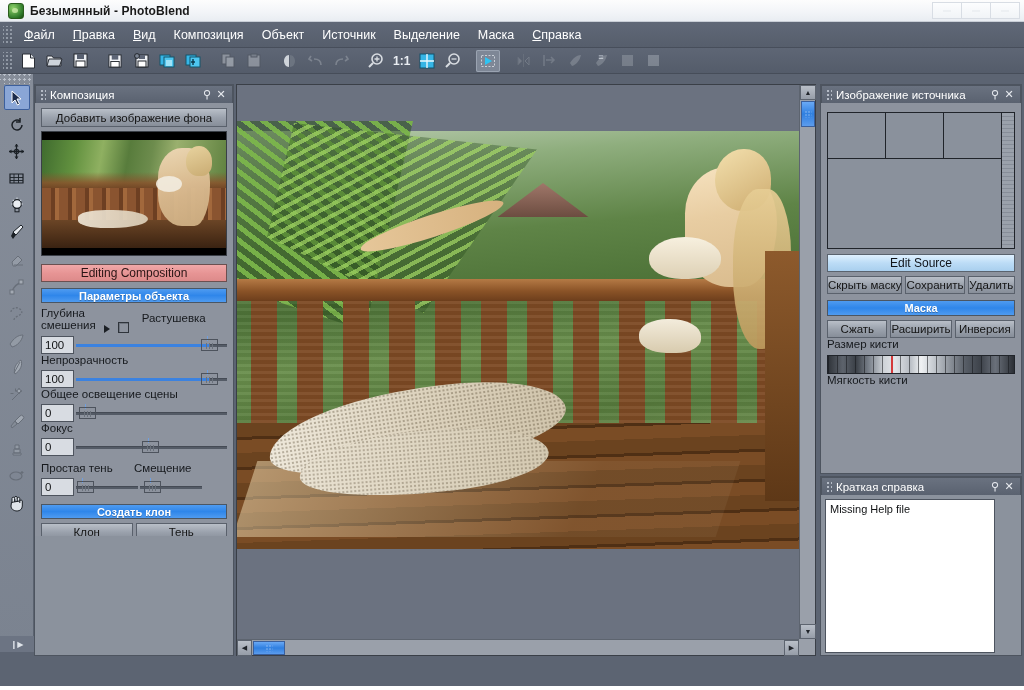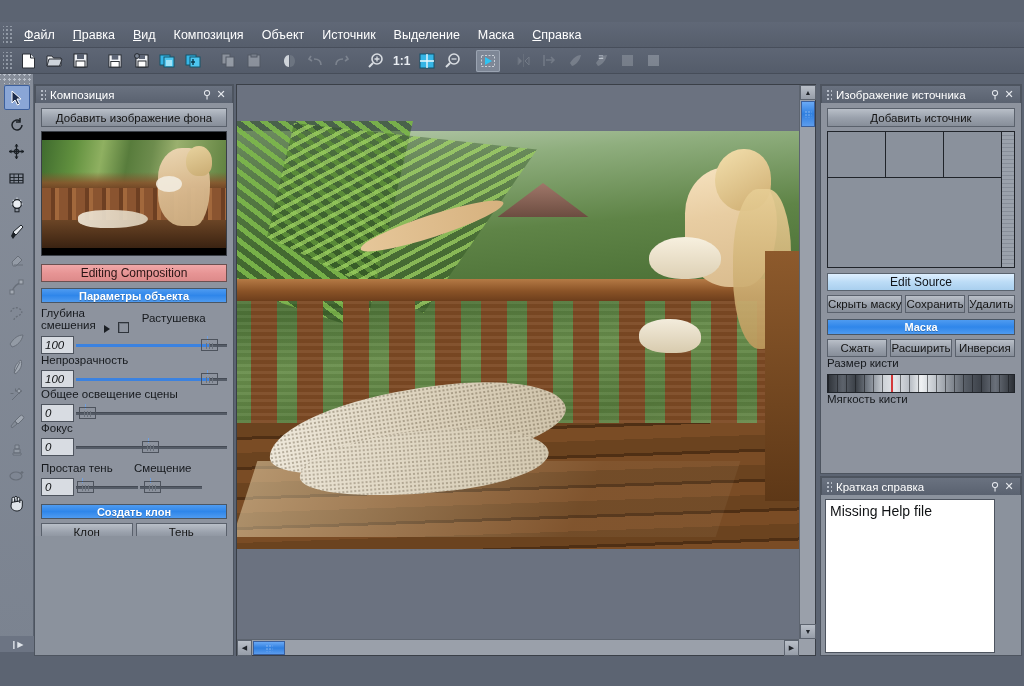--- a/index.html
+++ b/index.html
@@ -169,21 +169,21 @@
     background: linear-gradient(180deg,#f0a8a8 0%,#e79595 50%,#dd8a8a 100%);
     border:1px solid #6b5050; color:#2a1515; font-size:12px;
     margin-top:8px;
   }
   .thumb {
     height:125px; margin-top:4px; border:1px solid #3a3f47;
     position:relative; overflow:hidden; background:#000;
   }
   .thumb .band { position:absolute; left:0; width:100%; }
   .lbl { font-size:11.5px; color:#16191d; line-height:13px; }
-  .row { display:flex; align-items:center; gap:2px; margin-top:3px;font-style:italic; }
+  .row { display:flex; align-items:center; gap:2px; margin-top:3px; }
   .numbox {
     width:33px; height:18px; background:#d8dce2; border:1px solid #4e545e;
     font-size:11.5px; color:#101214; display:flex; align-items:center;
     padding-left:3px;
   }
   .slider { position:relative; flex:1; height:18px; }
   .slider .track {
     position:absolute; left:0; right:0; top:8px; height:3px;
     background:#545b66; border-top:1px solid #454b55;
   }
@@ -307,21 +307,21 @@
   }
 
   
   .help-panel{
     position:absolute; left:820px; top:476px; width:202px; height:180px;
     background:#8b929d; border:1px solid #4d545f;
   }
   .help-body{
     position:absolute; left:4px; top:22px; width:170px; height:154px;
     background:#ffffff; border:1px solid #4d545f;
-    font-size:14px; color:#101214; padding:3px 4px;
+    font-size:11px; color:#101214; padding:3px 4px;
     overflow:hidden;
   }
 
   
   .statusbar{
     position:absolute; left:0; bottom:0; width:1024px; height:33px;
     background: linear-gradient(180deg,#6b7280 0%,#616876 100%);
     border-top:1px solid #4d545f;
     display:flex; align-items:center;
   }
@@ -340,20 +340,29 @@
   .bottomline{
     position:absolute; left:0; bottom:0; width:1024px; height:4px;
     background:#ffffff;
   }
 </style>
 </head>
 <body>
 
 <div id="app">
 
+  <div class="titlebar">
+    <div class="appicon"></div>
+    <div class="title">Безымянный - PhotoBlend</div>
+    <div class="wincontrols">
+      <div></div>
+      <div></div>
+      <div></div>
+    </div>
+  </div>
 
   <div class="menubar">
     <div class="gripper"></div>
     <div class="menu-item"><u>Ф</u>айл</div>
     <div class="menu-item"><u>П</u>равка</div>
     <div class="menu-item"><u>В</u>ид</div>
     <div class="menu-item">Композиция</div>
     <div class="menu-item">Объект</div>
     <div class="menu-item">Источник</div>
     <div class="menu-item">Выделение</div>
@@ -823,21 +832,20 @@
 
   <div class="src-panel">
     <div class="panel-title">
       <div class="pgrip"></div>
       <div class="ptext">Изображение источника</div>
       <div class="picon">⚲</div>
       <div class="picon" style="margin-right:4px">✕</div>
     </div>
 
     <div class="src-body">
-      <div class="btn" style="height:19px">Добавить источник</div>
 
       <div class="srcgrid">
         <div class="cellrow">
           <div class="cell"></div>
           <div class="cell"></div>
           <div class="cell"></div>
         </div>
         <div class="hline"></div>
         <div class="vsb"></div>
       </div>

